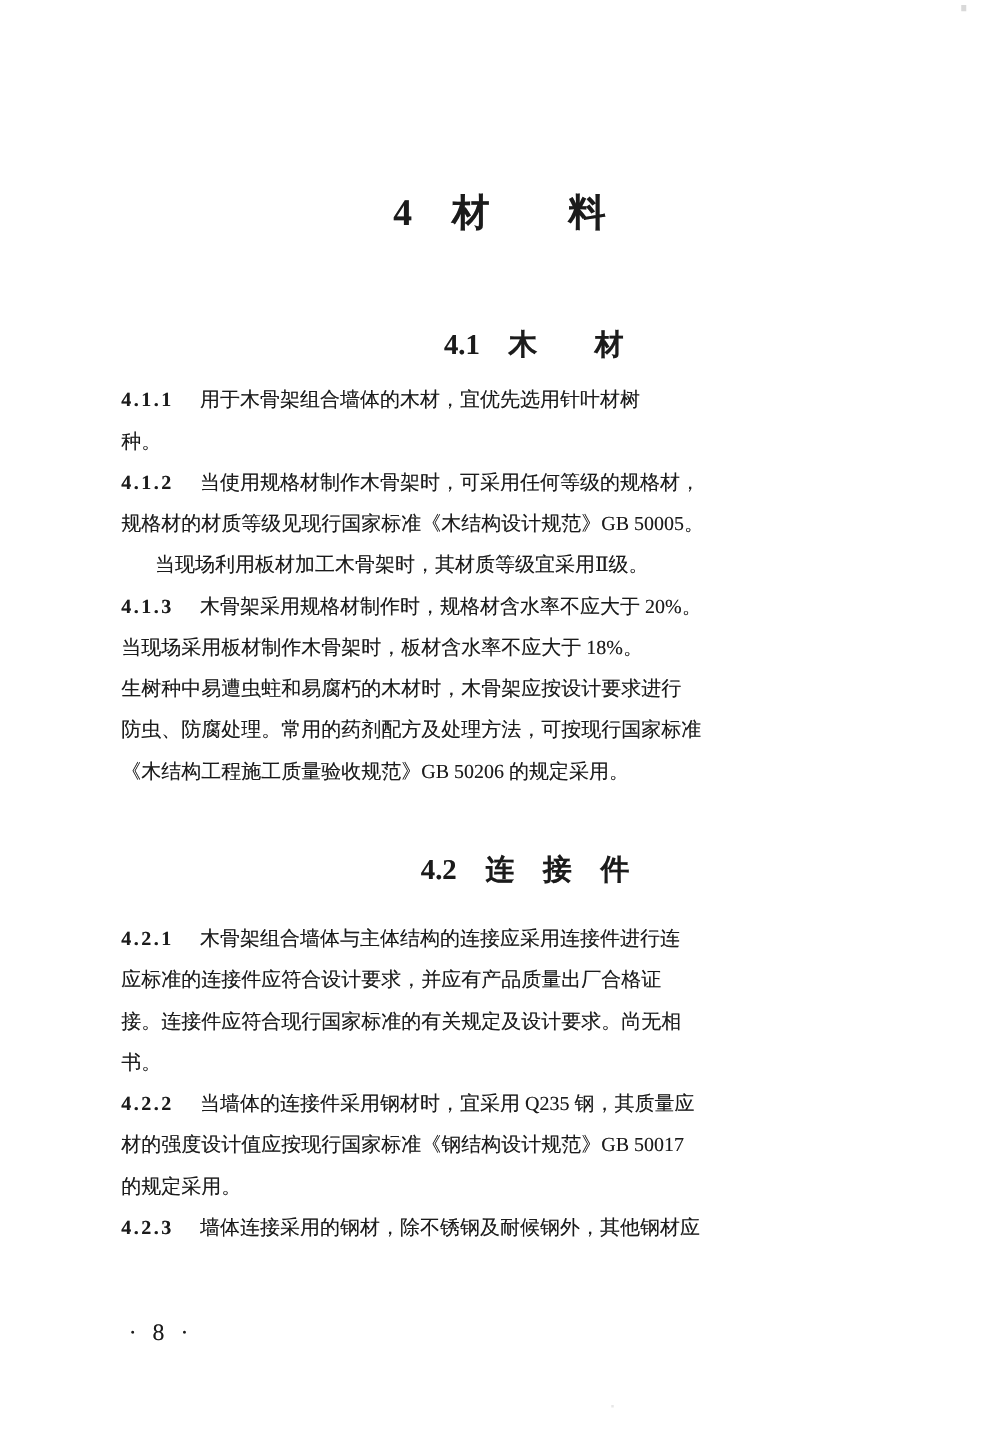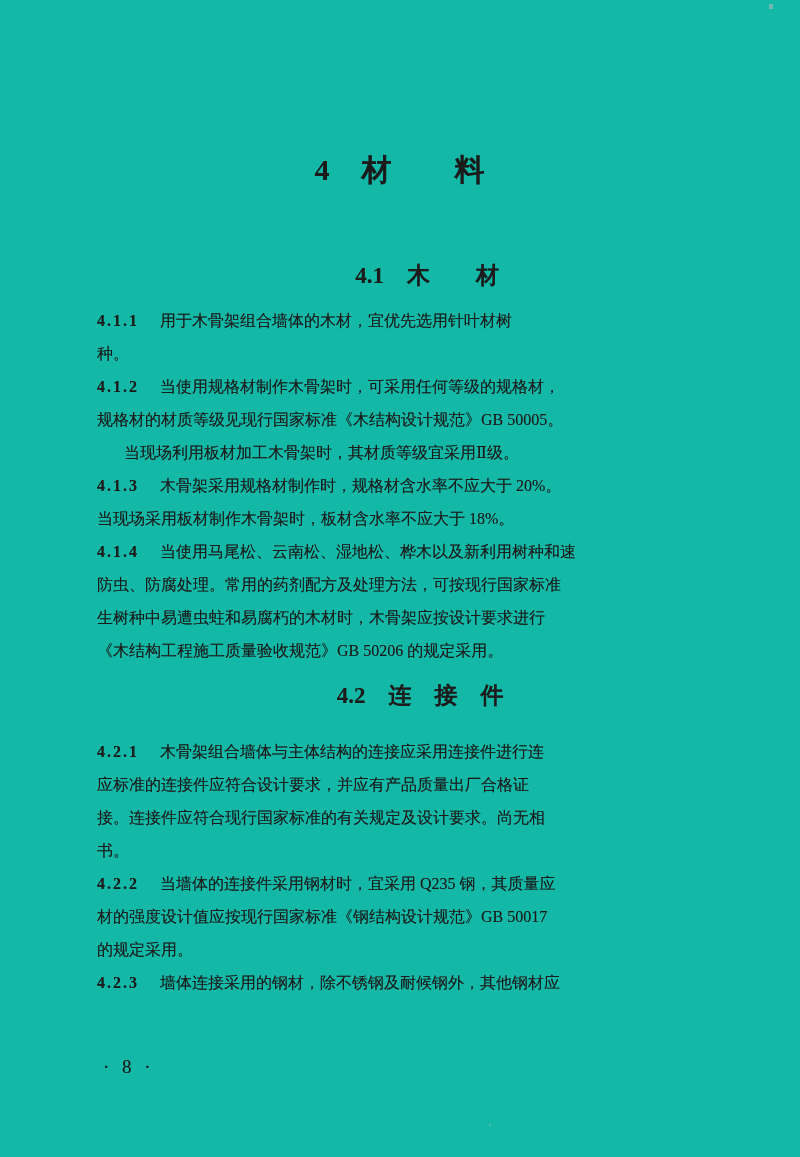--- a/index.html
+++ b/index.html
@@ -1,21 +1,21 @@
 <!DOCTYPE html>
 <html><head>
 <meta charset="utf-8">
 <style>
   html, body { margin: 0; padding: 0; background: #e8e8e8; }
   .page {
     position: relative;
     width: 800px;
     height: 1157px;
     margin: 0 auto;
-    background: #14b8a6;
+    background: #ffffff;
     overflow: hidden;
     font-family: "Liberation Serif", "DejaVu Serif", serif;
     color: #1b1b1b;
     text-shadow: 0 0 0.5px rgba(20,20,20,0.45);
     text-decoration: underline;
   }
   .chapter-title {
     position: absolute;
     top: 150px; left: 0; width: 100%;
     text-align: center;
@@ -93,27 +93,24 @@
     <div class="line indent">
       <span>当现场利用板材加工木骨架时，其材质等级宜采用Ⅱ级。</span>
     </div>
     <div class="line">
       <span class="num">4.1.3</span><span>木骨架采用规格材制作时，规格材含水率不应大于 20%。</span>
     </div>
     <div class="line">
       <span>当现场采用板材制作木骨架时，板材含水率不应大于 18%。</span>
     </div>
     <div class="line">
-      <span class="num">4.1.4</span><span>当使用马尾松、云南松、湿地松、桦木以及新利用树种和速</span>
+      <span>生树种中易遭虫蛀和易腐朽的木材时，木骨架应按设计要求进行</span>
     </div>
     <div class="line">
       <span>防虫、防腐处理。常用的药剂配方及处理方法，可按现行国家标准</span>
-    </div>
-    <div class="line">
-      <span>生树种中易遭虫蛀和易腐朽的木材时，木骨架应按设计要求进行</span>
     </div>
     <div class="line">
       <span>《木结构工程施工质量验收规范》GB 50206 的规定采用。</span>
     </div>
   </div>
 
   <div class="section-heading" id="sec42-heading">4.2　连　接　件</div>
 
   <div class="body-block" id="block2">
     <div class="line">

